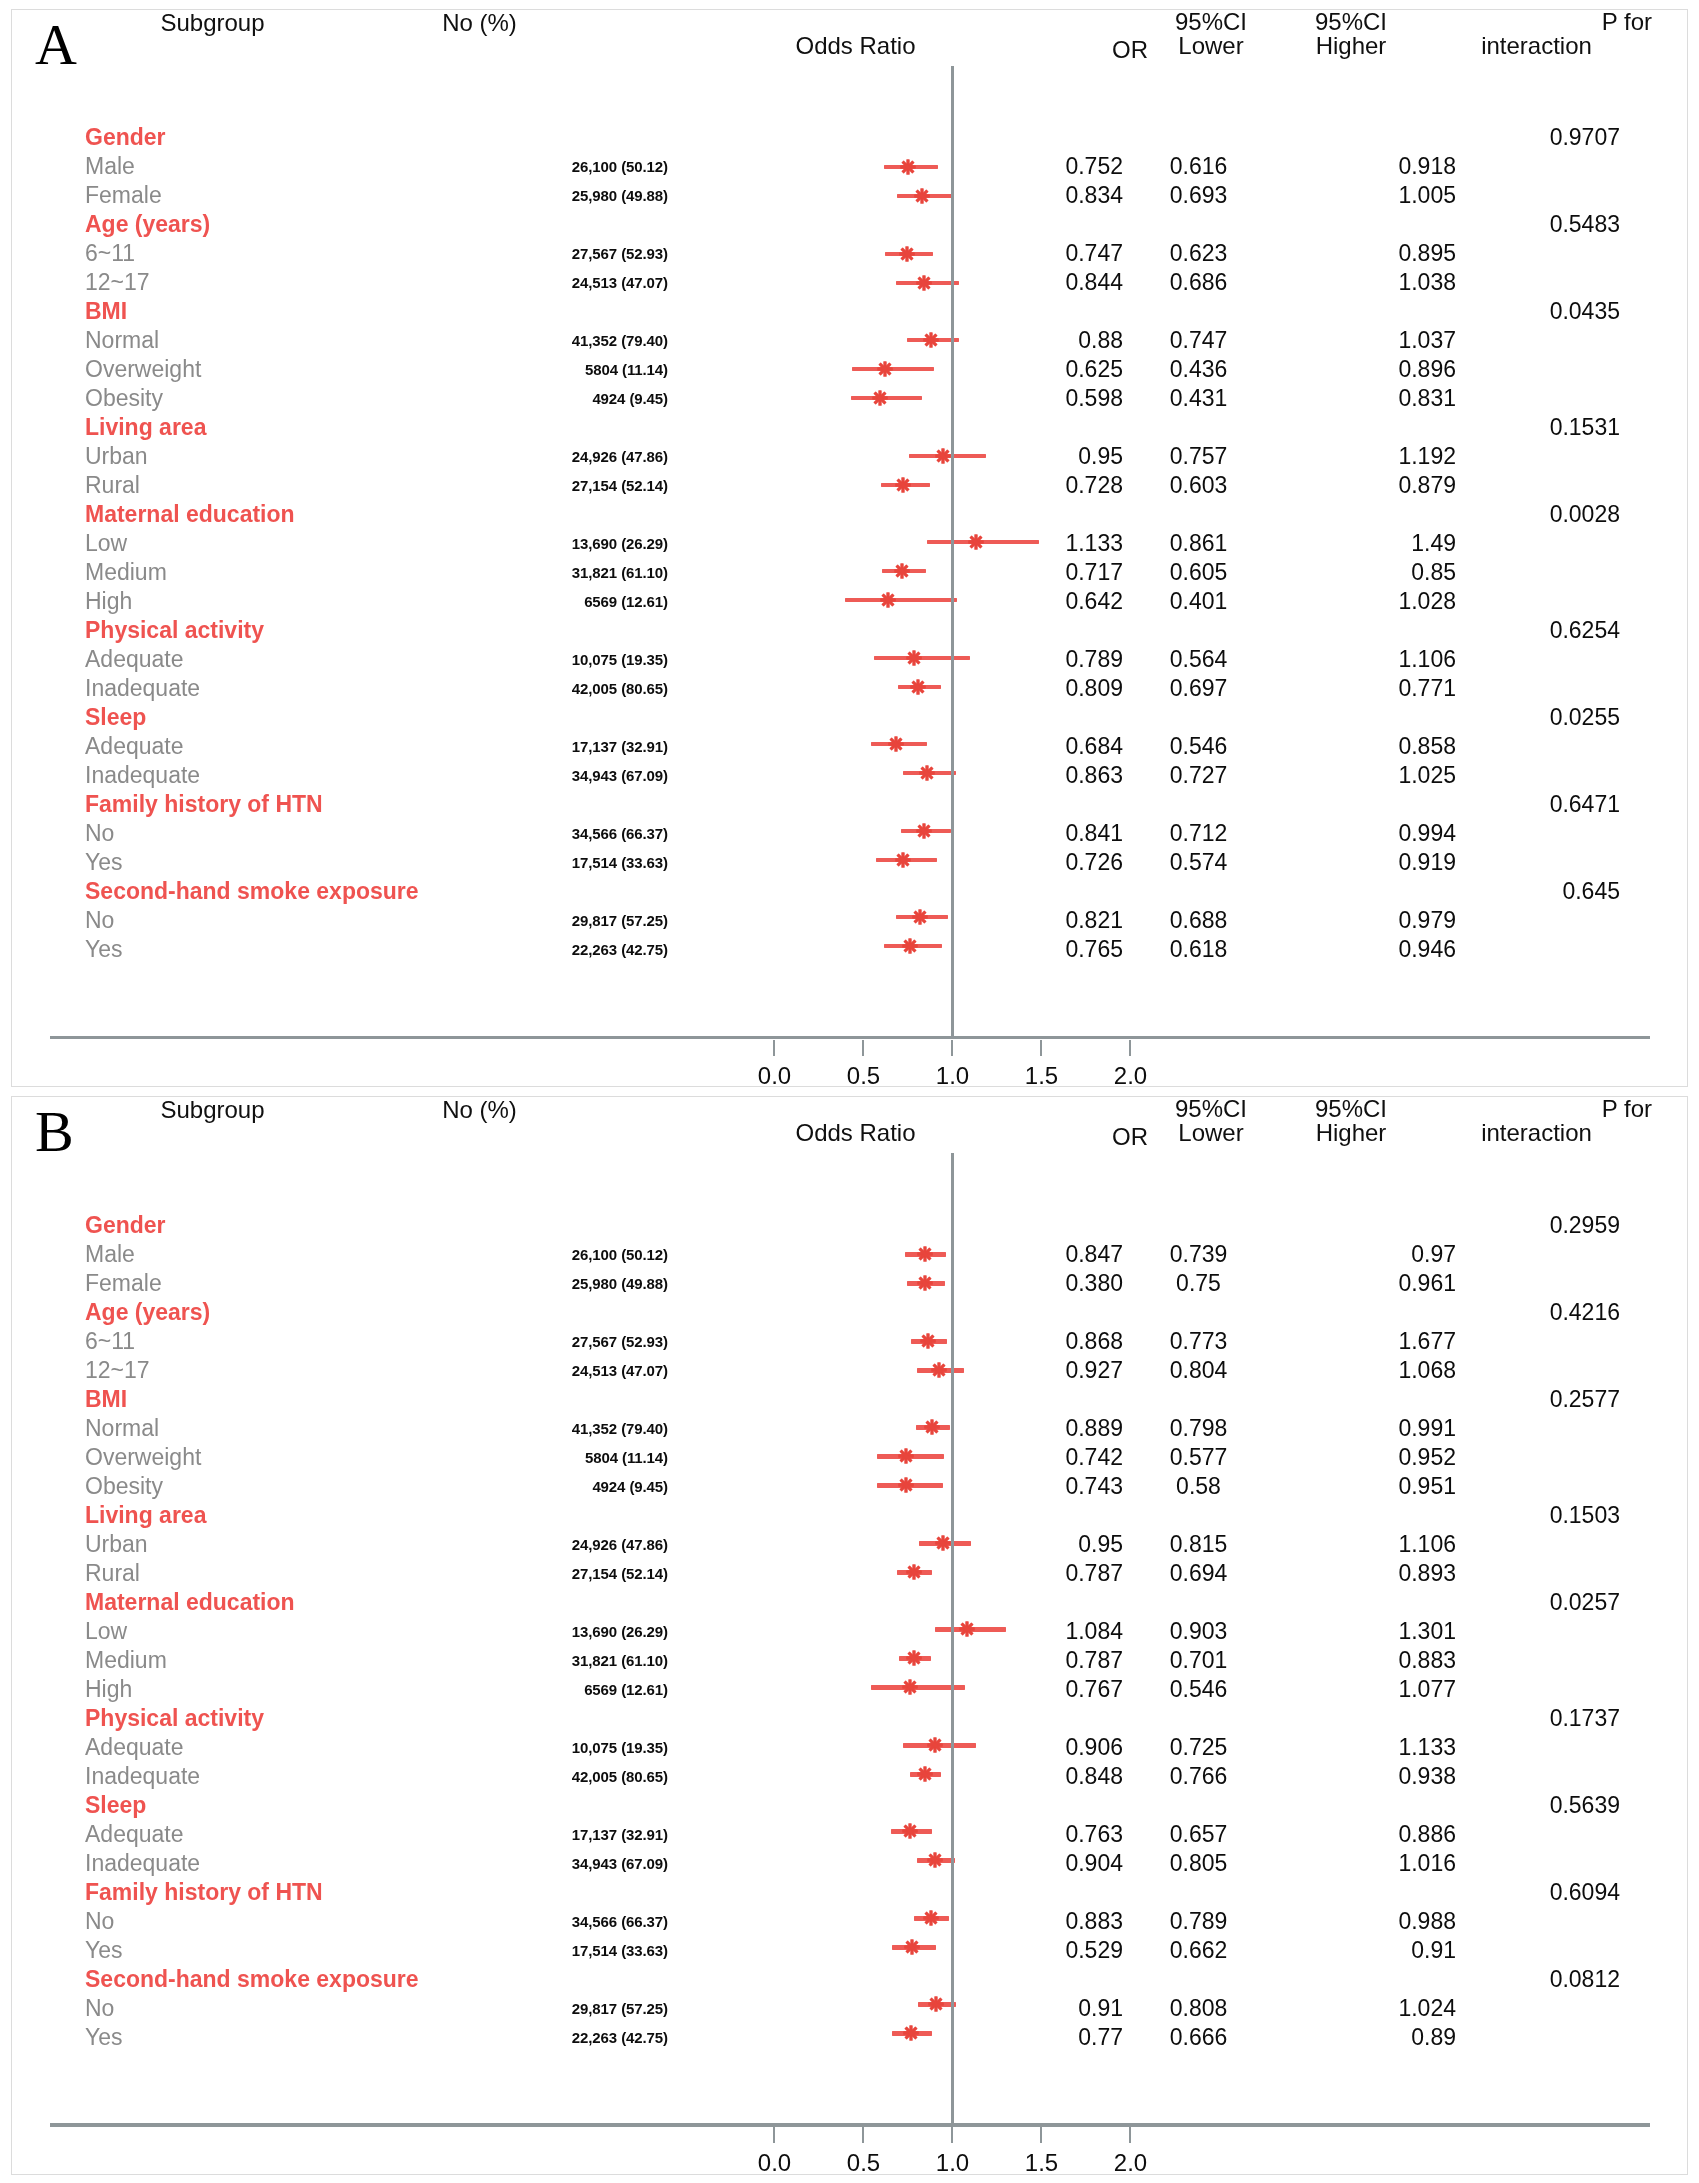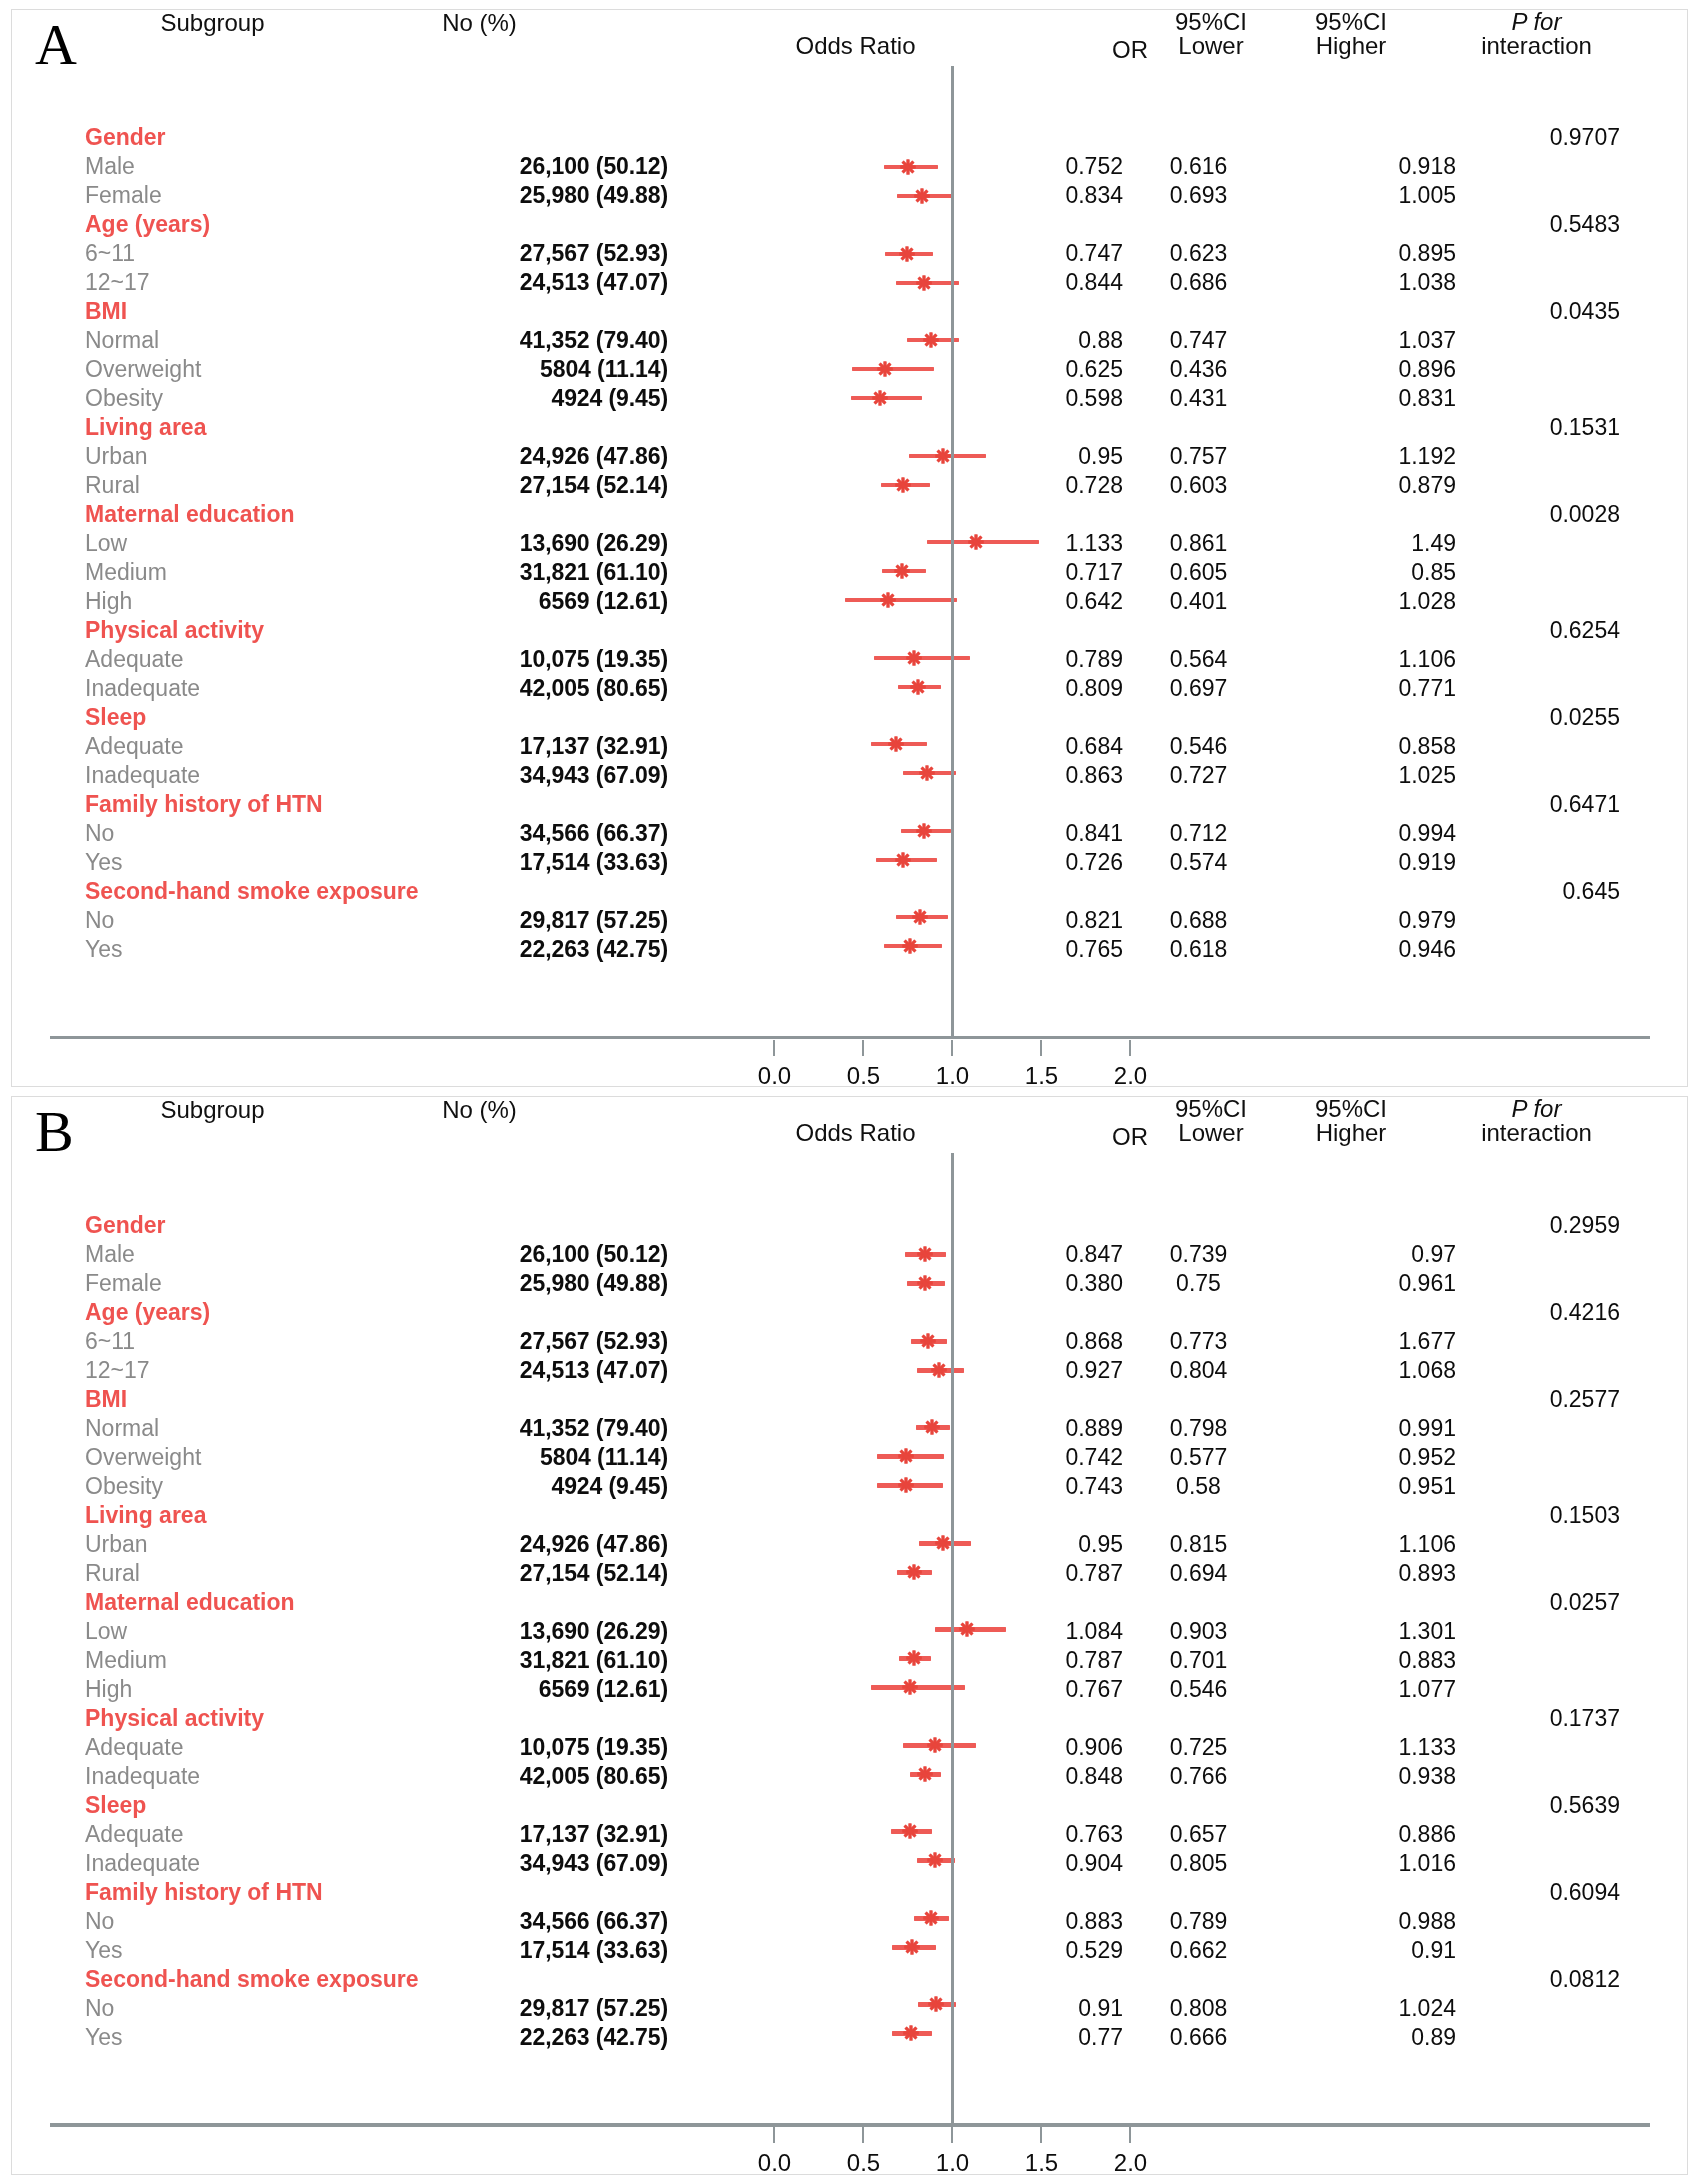--- a/index.html
+++ b/index.html
@@ -47,34 +47,34 @@
   }
   .c-sub   {left:73px;  width:255px;}
   .c-no    {left:340px;  width:255px;}
   .c-or-t  {left:698px; width:291px;}
   .c-or    {left:984px; width:152px;text-align:right;}
   .c-lo    {left:1129px; width:140px;}
   .c-hi    {left:1269px; width:140px;}
   .c-p     {left:1409px; width:231px;}
 
   .hdr-two{line-height:1.0;}
-  .ital{font-style:italic;}
+  .ital{text-align:right;}
 
   
   .rows{position:absolute;left:0;right:0;}
   .row{position:relative;height:var(--rh);}
   .row .lbl{
     position:absolute;left:73px;width:340px;
     font-size:23px;color:#8a8a8a;white-space:nowrap;
     top:50%;transform:translateY(-52%);
   }
   .row.group .lbl{color:#ef5350;font-weight:700;width:546px;}
   .row .no{
     position:absolute;left:340px;width:316px;
-    text-align:right;font-size:23px;font-weight:700;color:#0d0d0d;
+    text-align:right;font-size:15px;font-weight:700;color:#0d0d0d;
     top:50%;transform:translateY(-52%);
     letter-spacing:-0.1px;
   }
   .row .or,.row .lo,.row .hi,.row .pv{
     position:absolute;
     text-align:right;font-size:23px;color:#0d0d0d;
     top:50%;transform:translateY(-52%);
     white-space:nowrap;
   }
   .row .or{left:971px;width:140px;}

